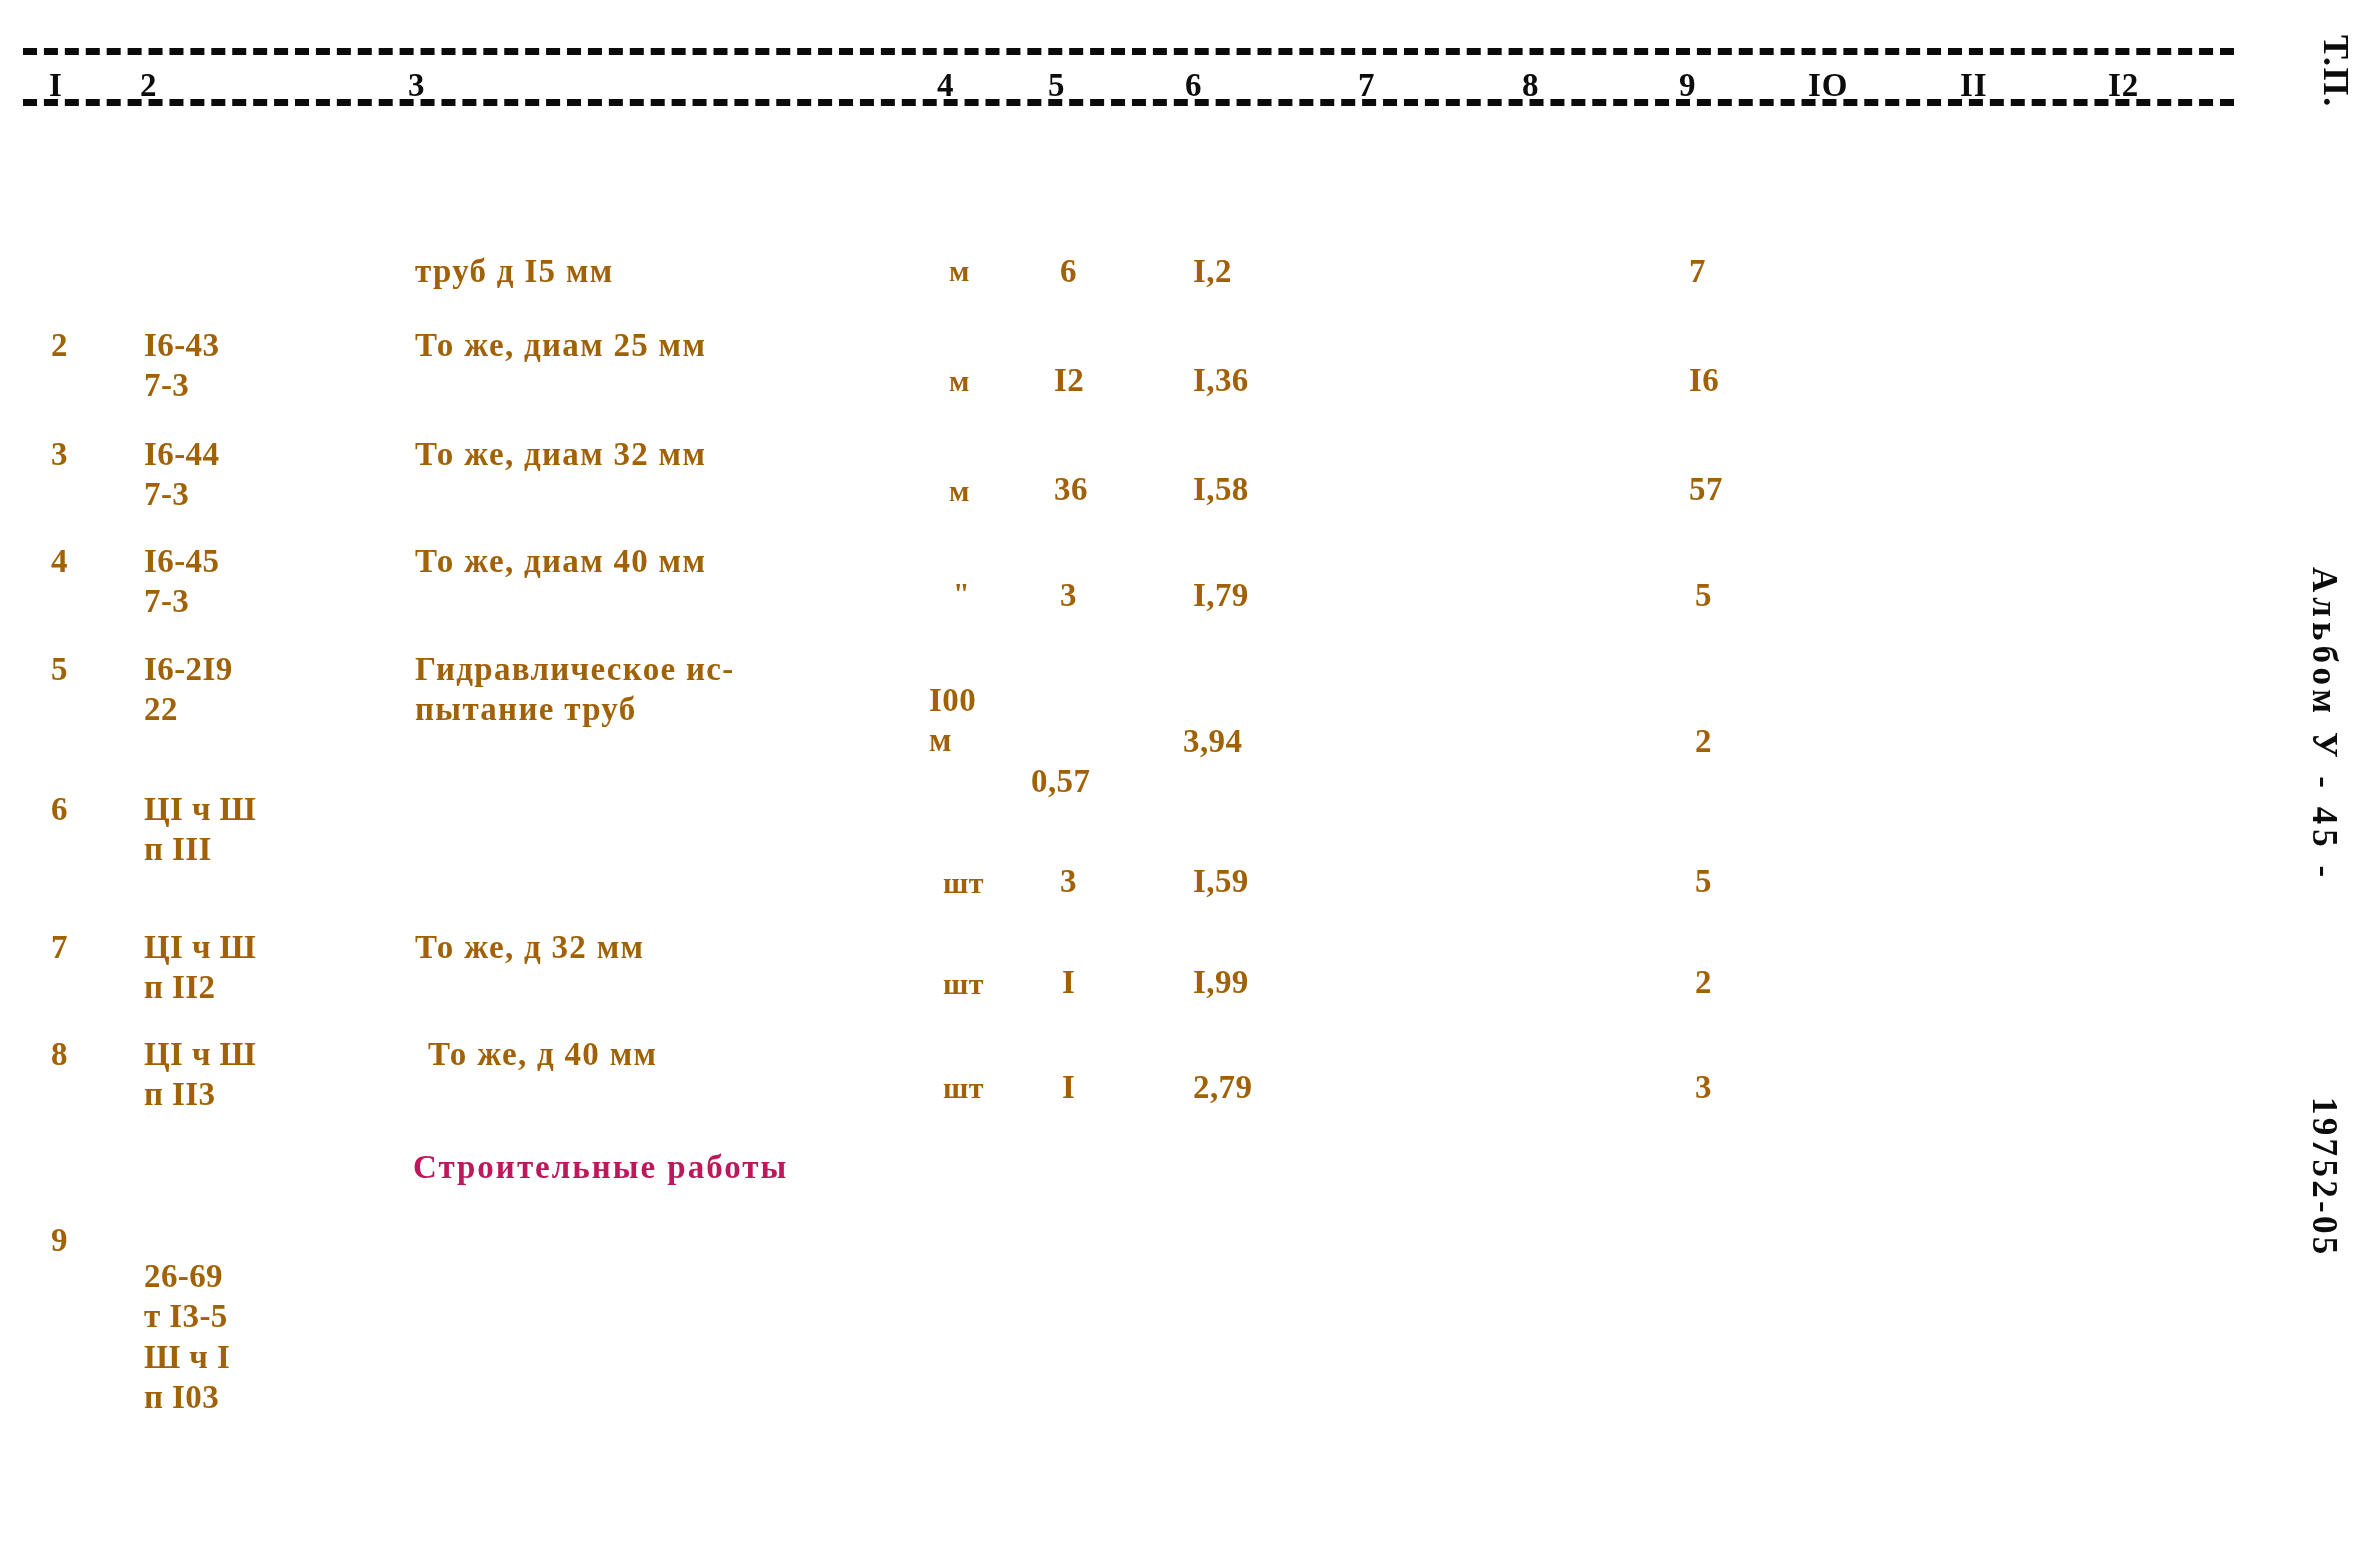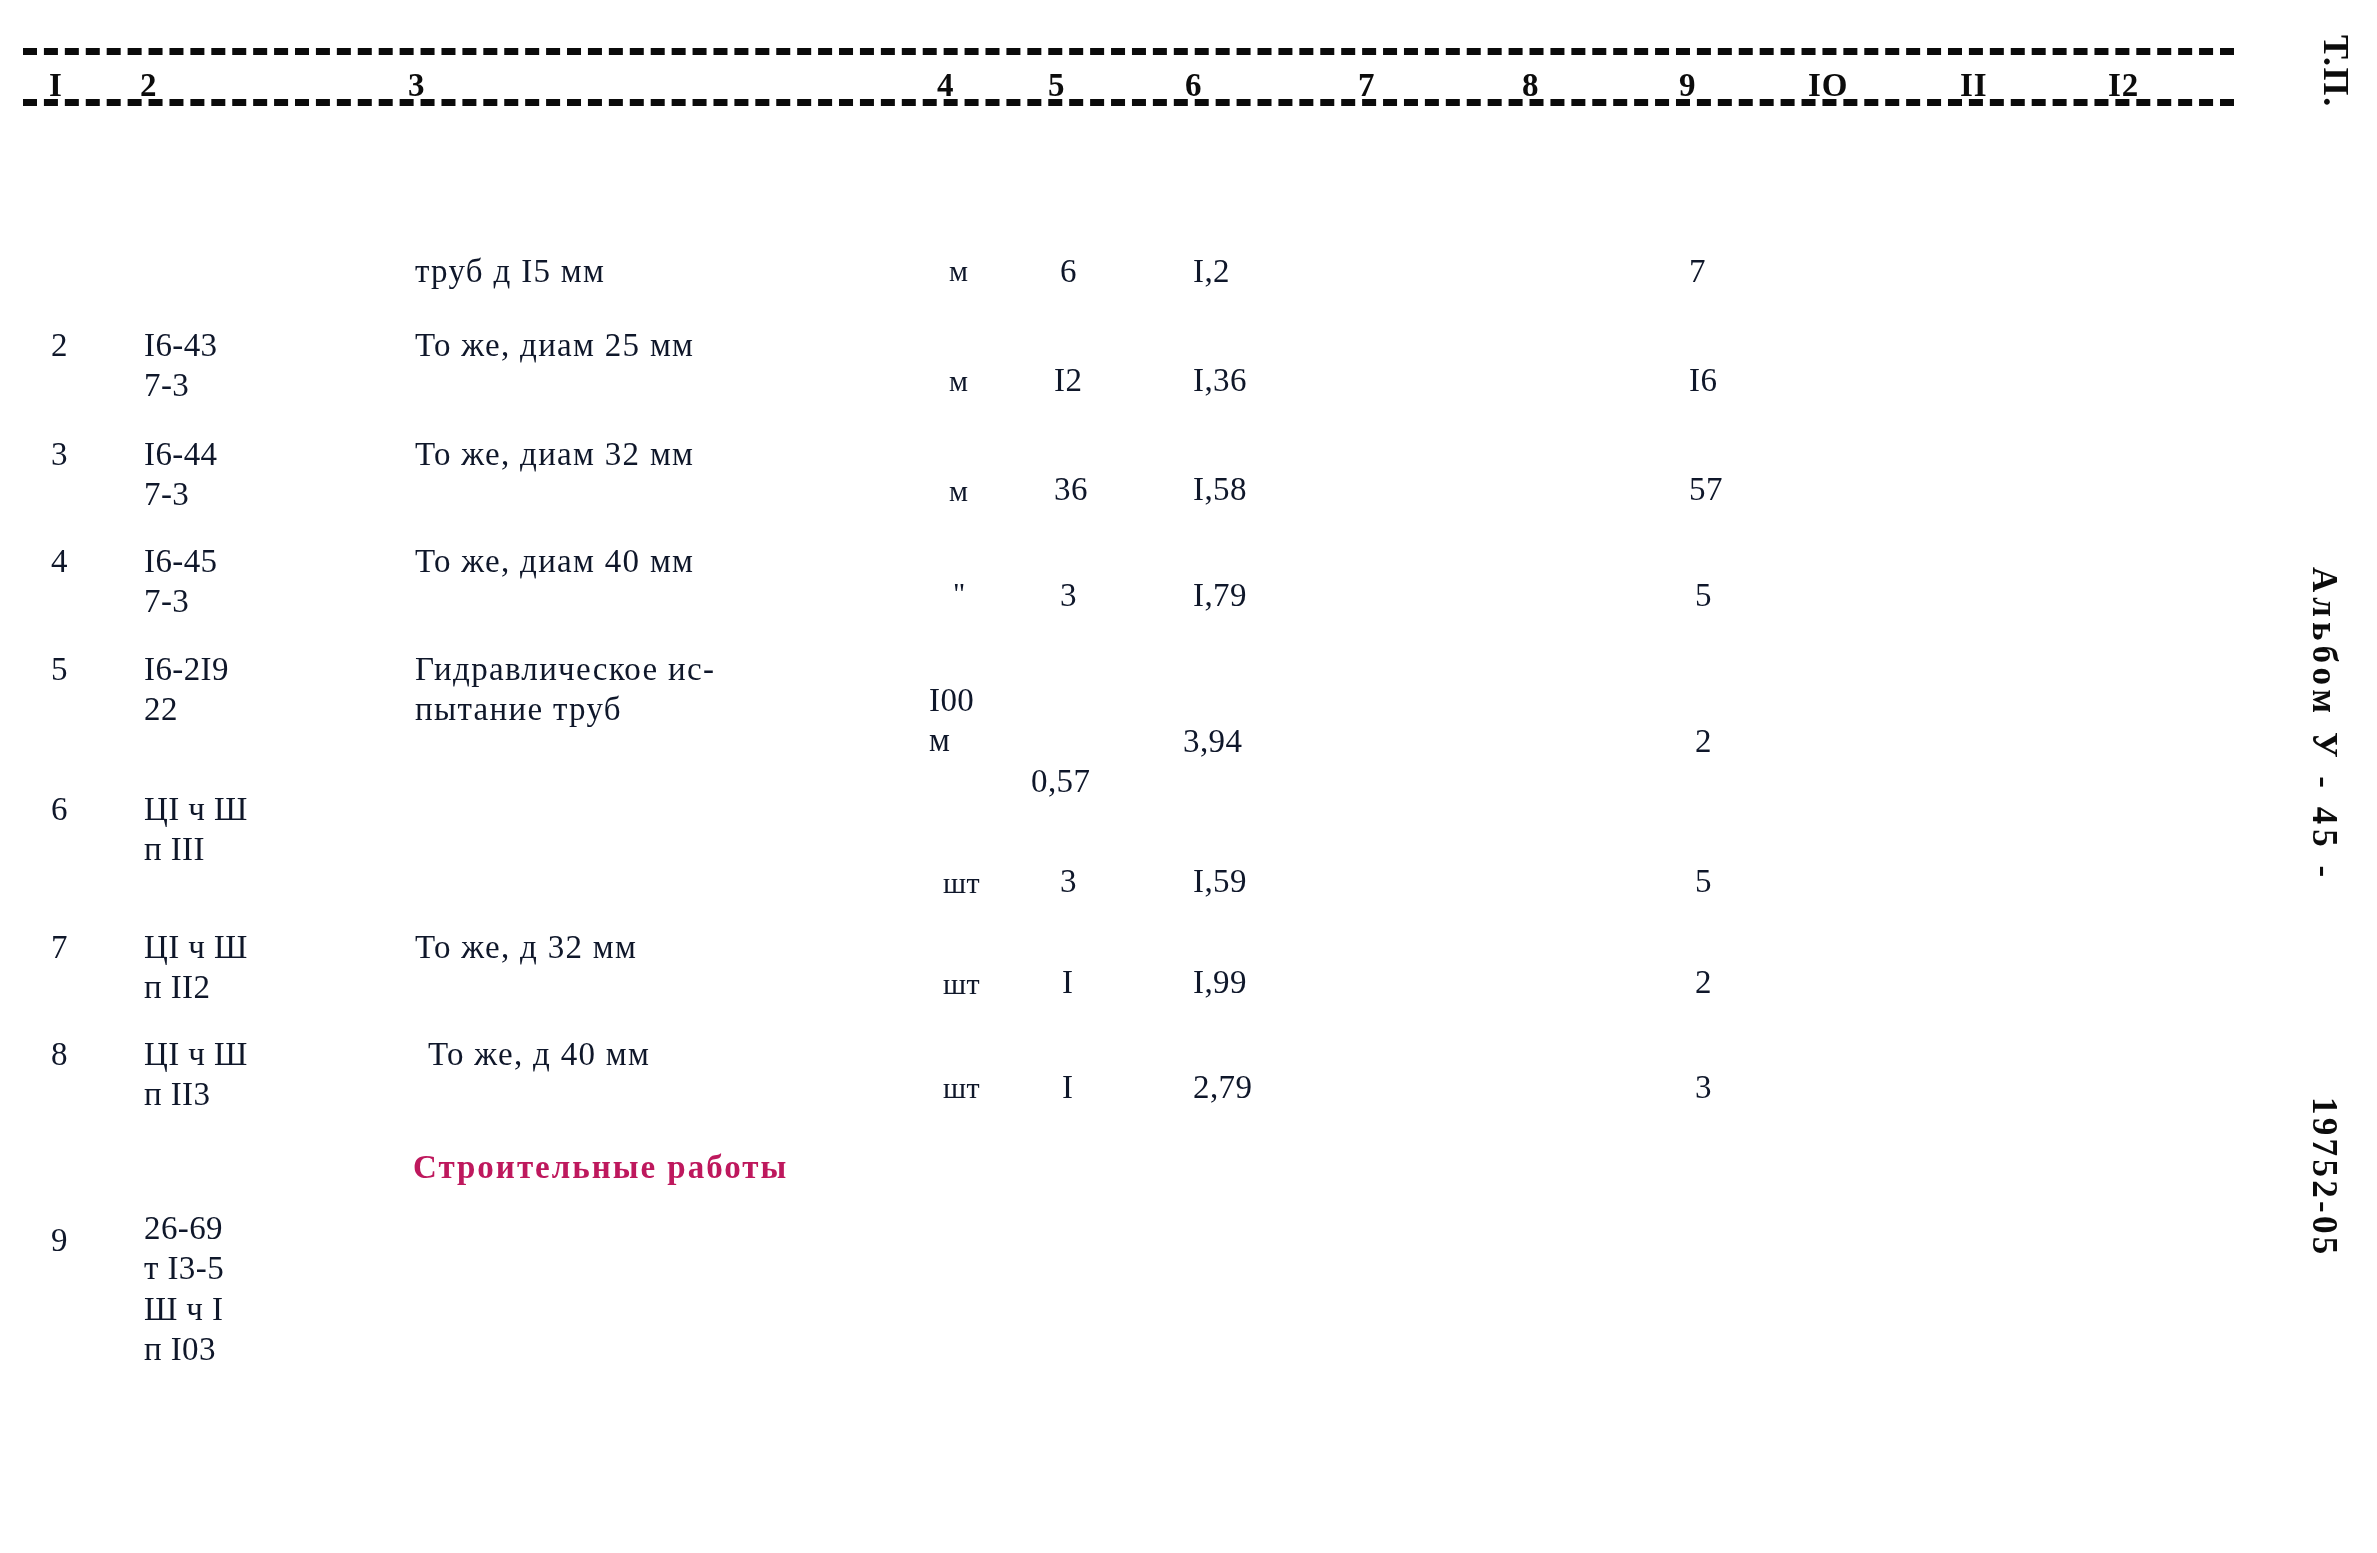--- a/index.html
+++ b/index.html
@@ -35,22 +35,22 @@
     font-weight: 700;
     color: #0c0c0c;
     letter-spacing: 0.8px;
     white-space: nowrap;
     line-height: 1;
   }
 
   
   .cell {
     position: absolute;
-    color: #0f172a;
-    font-weight: 400;
+    color: #a16207;
+    font-weight: 700;
     white-space: pre;
     line-height: 1.22;
     letter-spacing: 0.4px;
   }
   .c-pos   { font-size: 33px; }
   .c-code  { font-size: 33px; }
   .c-desc  { font-size: 33px; letter-spacing: 1.3px; }
   .c-unit  { font-size: 30px; }
   .c-num   { font-size: 33px; }
 
@@ -166,21 +166,21 @@
 п II3</div>
   <div class="cell c-desc" style="left:428px;  top:1034px;">То же, д 40 мм</div>
   <div class="cell c-unit" style="left:943px; top:1070px;">шт</div>
   <div class="cell c-num" style="left:1062px; top:1067px;">I</div>
   <div class="cell c-num" style="left:1193px; top:1067px;">2,79</div>
   <div class="cell c-num" style="left:1695px; top:1067px;">3</div>
 
   <div class="section-title" style="left:413px; top:1149px;">Строительные работы</div>
 
   <div class="cell c-pos" style="left:51px;   top:1220px;">9</div>
-  <div class="cell c-code" style="left:144px;  top:1208px;">26-69
+  <div class="cell c-code" style="left:144px;  top:1256px;">26-69
 т I3-5
 Ш ч I
 п I03</div>
 
   <div class="side-mark" id="side-tp">Т.П.</div>
   <div class="side-mark" id="side-album">Альбом У - 45 -</div>
   <div class="side-mark" id="side-docid">19752-05</div>
 
 </div>
 

